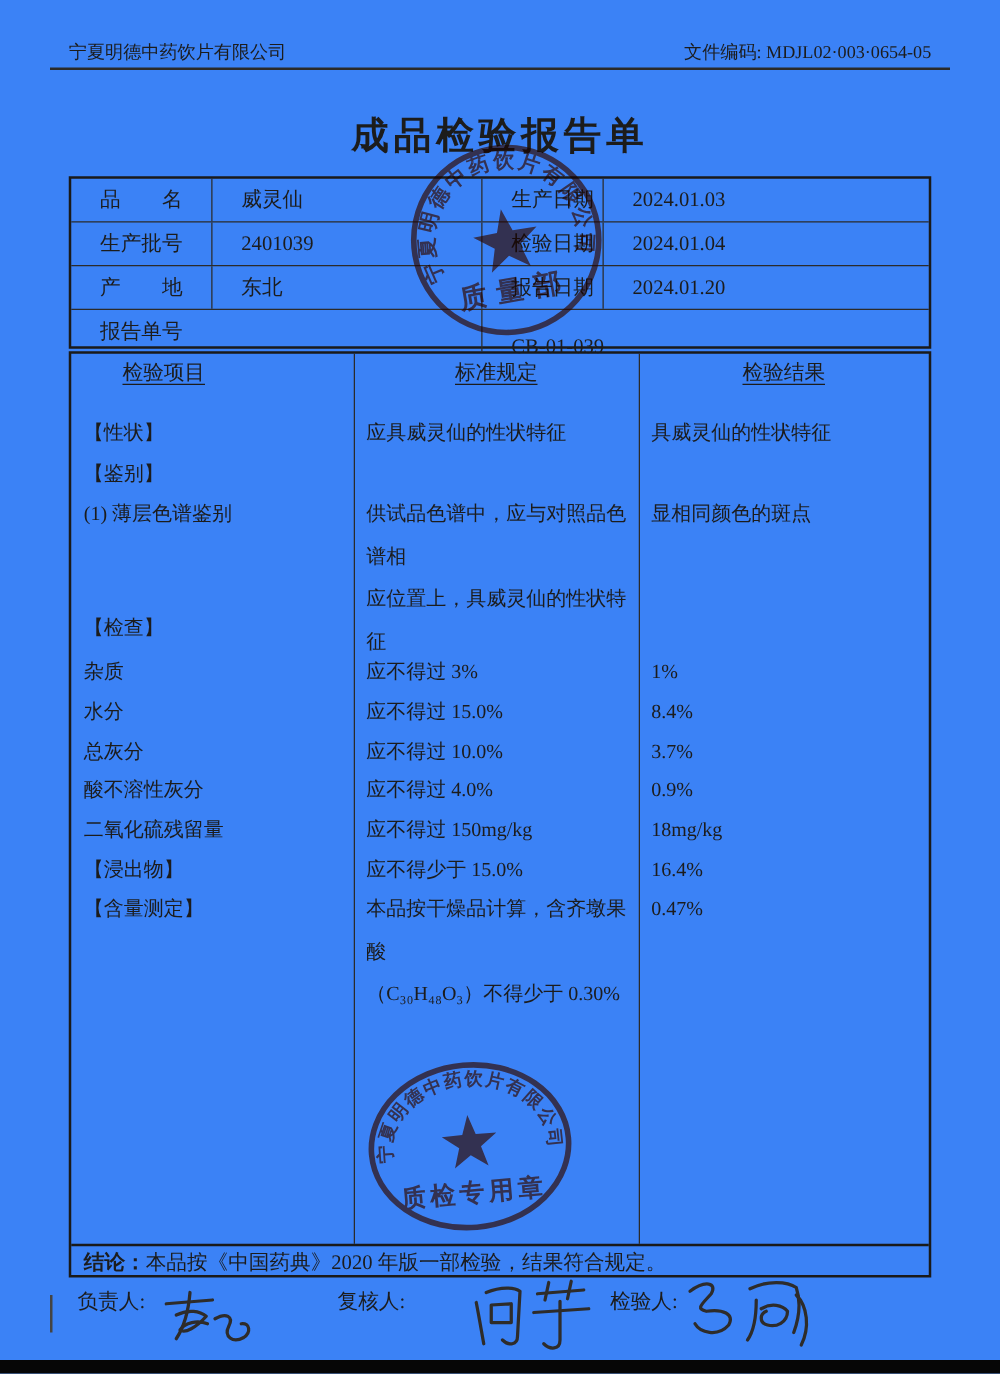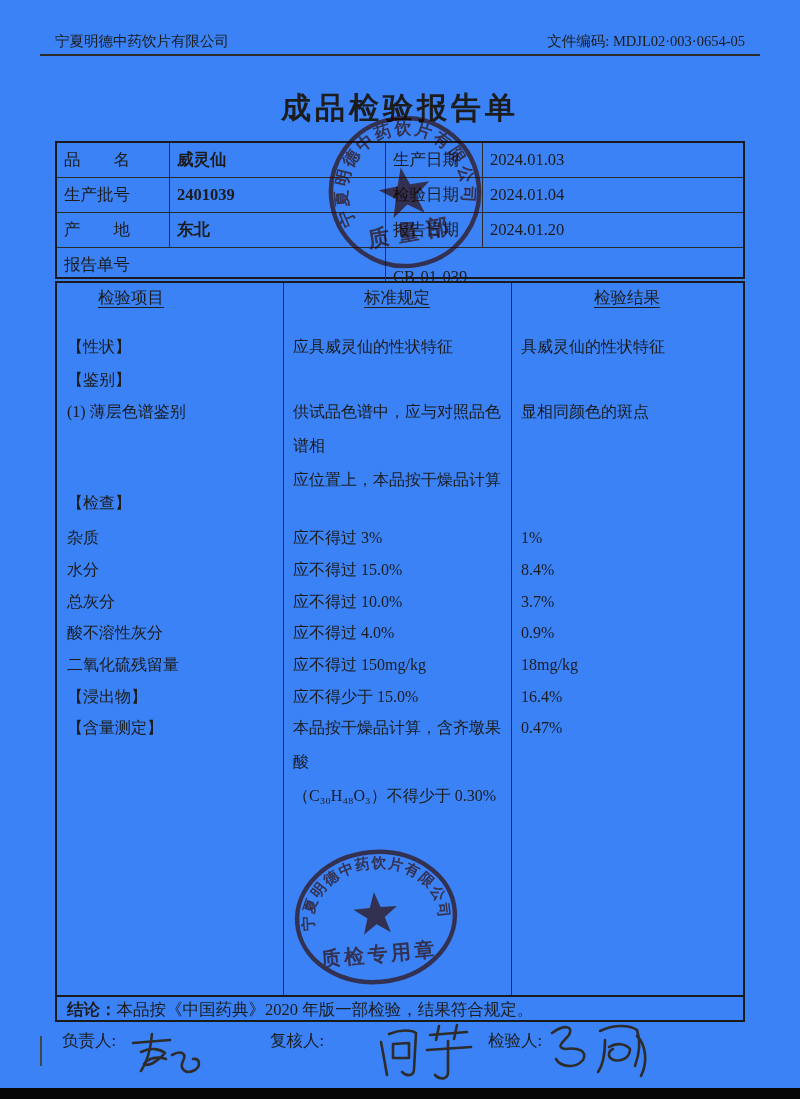--- a/index.html
+++ b/index.html
@@ -10,24 +10,24 @@
   .hdr-left{left:55px;top:32px;font-size:14.5px;}
   .hdr-right{right:55px;top:32px;font-size:14.5px;font-family:"Liberation Serif",serif;}
   .hdr-rule{left:40px;top:54px;width:720px;height:0;border-top:2px solid #2a2a2a;}
   
   .title{left:0;top:88px;width:800px;text-align:center;font-size:30px;font-weight:700;
          letter-spacing:4px;font-family:Liberation Serif, serif;}
   
   .t1{left:55px;top:141px;width:690px;height:138px;border:2px solid #1a1a1a;box-sizing:border-box;}
   .t1 .row{position:relative;height:34px;border-bottom:1px solid #2b2b2b;display:flex;align-items:center;}
   .t1 .row:last-child{border-bottom:none;height:33px;}
-  .cell{box-sizing:border-box;height:100%;display:flex;align-items:center;padding-left:7px;
+  .cell{box-sizing:border-box;height:100%;display:flex;align-items:center;padding-left:23px;
         font-size:16.5px;border-right:1px solid #2b2b2b;}
   .cell.last{border-right:none;}
-  .w1{width:113px;}.w2{width:216px;font-weight:bold;}.w3{width:97px;}.w4{flex:1;}
+  .w1{width:113px;}.w2{width:216px;}.w3{width:97px;}.w4{flex:1;}
   .wA{width:329px;}.wB{flex:1;margin-top:24px;}
   
   .t2{left:55px;top:281px;width:690px;height:741px;border:2px solid #1a1a1a;box-sizing:border-box;}
   .vline{position:absolute;top:0;width:0;height:712px;border-left:1px solid #2b2b2b;}
   .v1{left:226px;}.v2{left:454px;}
   .hline{position:absolute;left:0;top:712px;width:100%;height:0;border-top:2px solid #1a1a1a;}
   .colhead{position:absolute;top:4px;font-size:16.5px;text-decoration:underline;text-underline-offset:4px;}
   .ch1{left:25px;margin-left:16px;}
   .ch2{left:226px;width:228px;text-align:center;}
   .ch3{left:454px;width:232px;text-align:center;text-decoration:underline;}
@@ -98,21 +98,21 @@
       <span class="c3">具威灵仙的性状特征</span>
     </div>
     <div class="trow" style="top:80px">
       <span class="c1">【鉴别】</span>
       <span class="c2"></span>
       <span class="c3"></span>
     </div>
     <div class="trow" style="top:112px">
       <span class="c1">(1) 薄层色谱鉴别</span>
       <span class="c2">供试品色谱中，应与对照品色谱相
-应位置上，本品按干燥品计算</span>
+应位置上，具威灵仙的性状特征</span>
       <span class="c3">显相同颜色的斑点</span>
     </div>
     <div class="trow" style="top:203px">
       <span class="c1">【检查】</span>
       <span class="c2"></span>
       <span class="c3"></span>
     </div>
     <div class="trow" style="top:238px">
       <span class="c1">杂质</span>
       <span class="c2">应不得过 3%</span>

